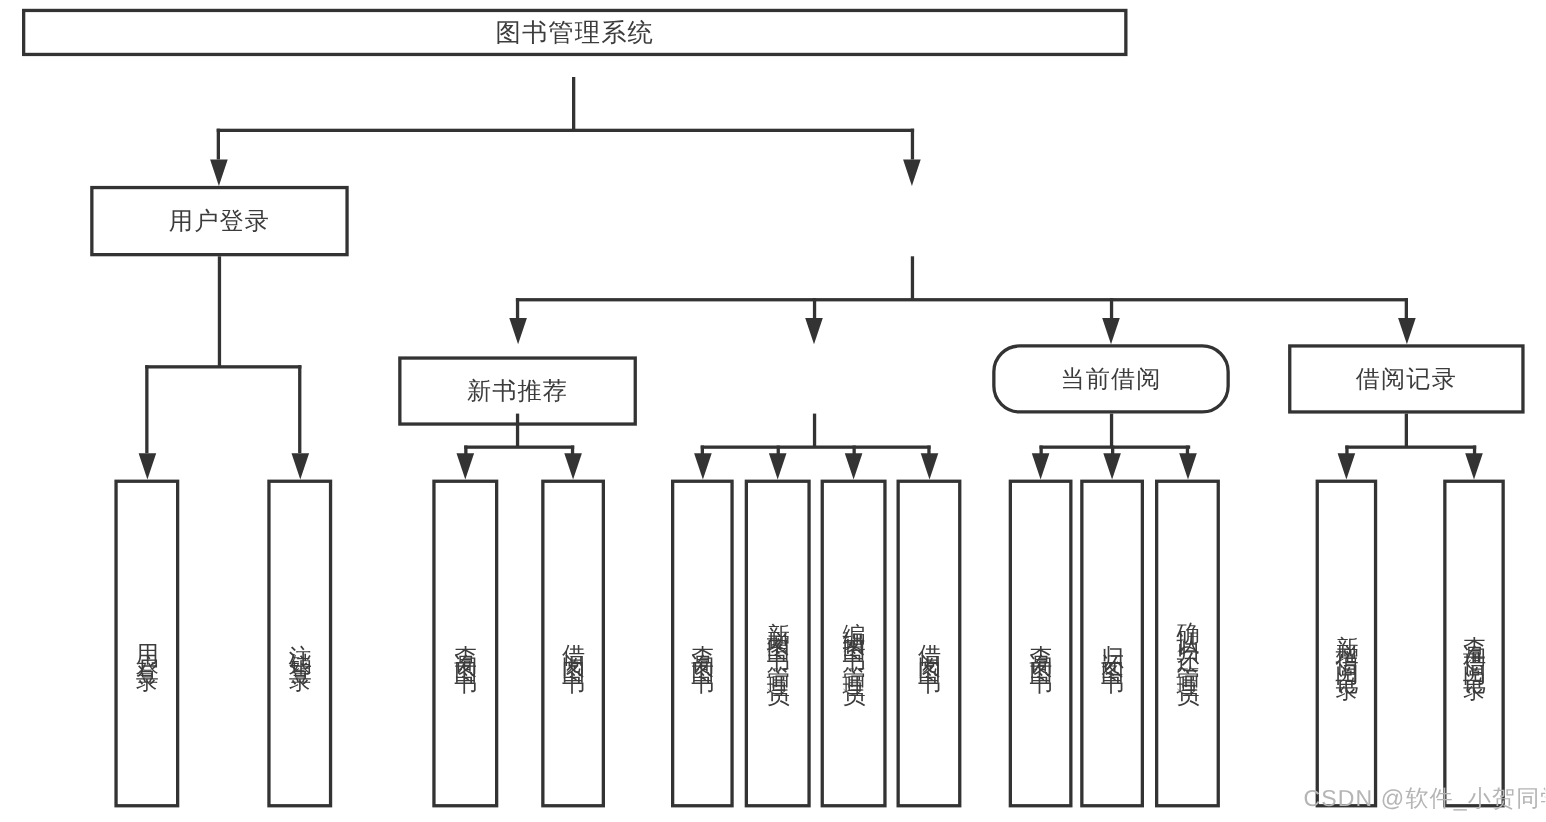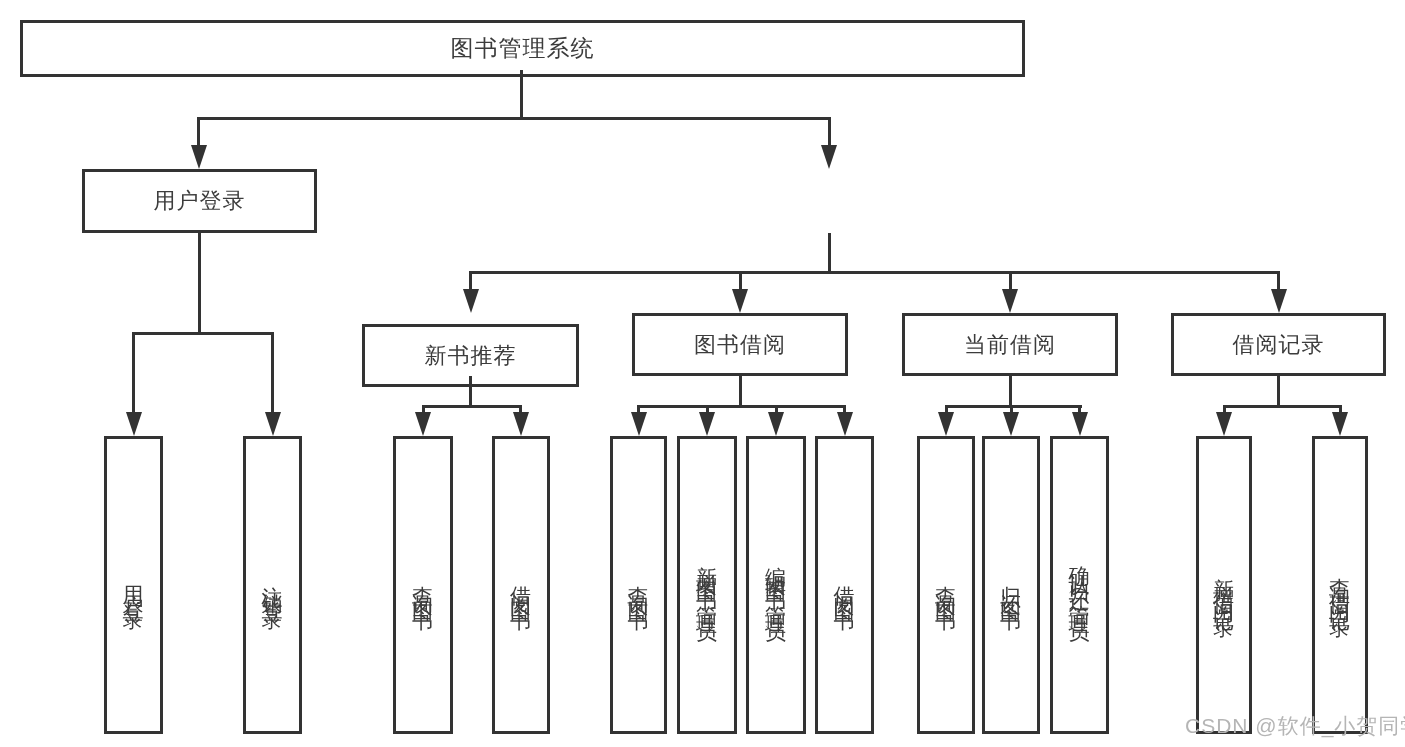--- a/index.html
+++ b/index.html
@@ -13,21 +13,21 @@
   .ln{position:absolute;background:var(--line,#333333);z-index:1;}
   .ar{position:absolute;width:0;height:0;border-left:8px solid transparent;border-right:8px solid transparent;
       border-top:24px solid var(--line,#333333);z-index:1;}
   .wm{position:absolute;left:1185px;top:712px;z-index:3;color:var(--wm,#b5b5b5);font-size:21px;white-space:nowrap;letter-spacing:1px;}
 </style>
 </head>
 <body>
 
 <div class="canvas">
 
-  <div class="box h root" style="left:20px;top:20px;width:1005px;height:57px;">图书管理系统</div>
+  <div class="box h root" style="left:20px;top:8px;width:1005px;height:43px;">图书管理系统</div>
 
   <div class="ln" style="left:520px;top:70px;width:3px;height:48px;"></div>
   <div class="ln" style="left:197px;top:117px;width:634px;height:3px;"></div>
   <div class="ln" style="left:197px;top:117px;width:3px;height:28px;"></div>
   <div class="ar" style="left:191px;top:145px;"></div>
   <div class="ln" style="left:828px;top:117px;width:3px;height:28px;"></div>
   <div class="ar" style="left:821px;top:145px;"></div>
 
   <div class="box h" style="left:82px;top:169px;width:235px;height:64px;">用户登录</div>
 
@@ -43,22 +43,21 @@
   <div class="ln" style="left:469px;top:271px;width:3px;height:20px;"></div>
   <div class="ar" style="left:463px;top:289px;"></div>
   <div class="ln" style="left:739px;top:271px;width:3px;height:20px;"></div>
   <div class="ar" style="left:732px;top:289px;"></div>
   <div class="ln" style="left:1009px;top:271px;width:3px;height:20px;"></div>
   <div class="ar" style="left:1002px;top:289px;"></div>
   <div class="ln" style="left:1277px;top:271px;width:3px;height:20px;"></div>
   <div class="ar" style="left:1271px;top:289px;"></div>
 
   <div class="box h" style="left:362px;top:324px;width:217px;height:63px;">新书推荐</div>
-  <div class="box h" style="left:632px;top:313px;width:216px;height:63px;">图书借阅</div>
-  <div class="box h" style="left:902px;top:313px;width:216px;height:63px;">当前借阅</div>
+  <div class="box h" style="left:902px;top:313px;width:216px;height:63px;border-radius:25px;">当前借阅</div>
   <div class="box h" style="left:1171px;top:313px;width:215px;height:63px;">借阅记录</div>
 
   <div class="ln" style="left:469px;top:376px;width:3px;height:31px;"></div>
   <div class="ln" style="left:422px;top:405px;width:100px;height:3px;"></div>
   <div class="ln" style="left:422px;top:405px;width:3px;height:9px;"></div>
   <div class="ar" style="left:415px;top:412px;"></div>
   <div class="ln" style="left:519px;top:405px;width:3px;height:9px;"></div>
   <div class="ar" style="left:513px;top:412px;"></div>
 
   <div class="ln" style="left:739px;top:376px;width:3px;height:31px;"></div>

